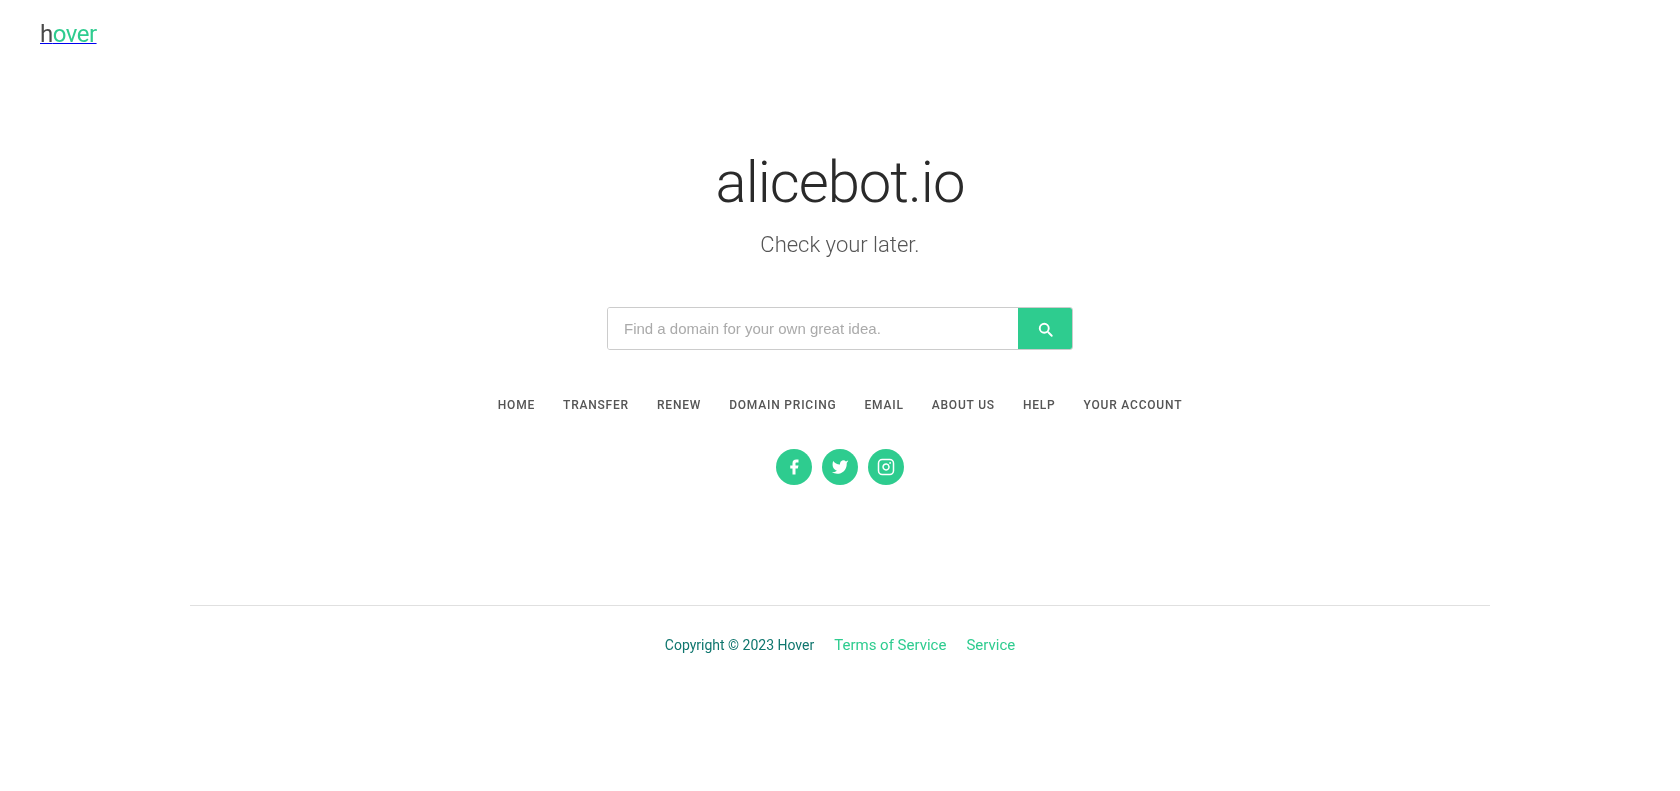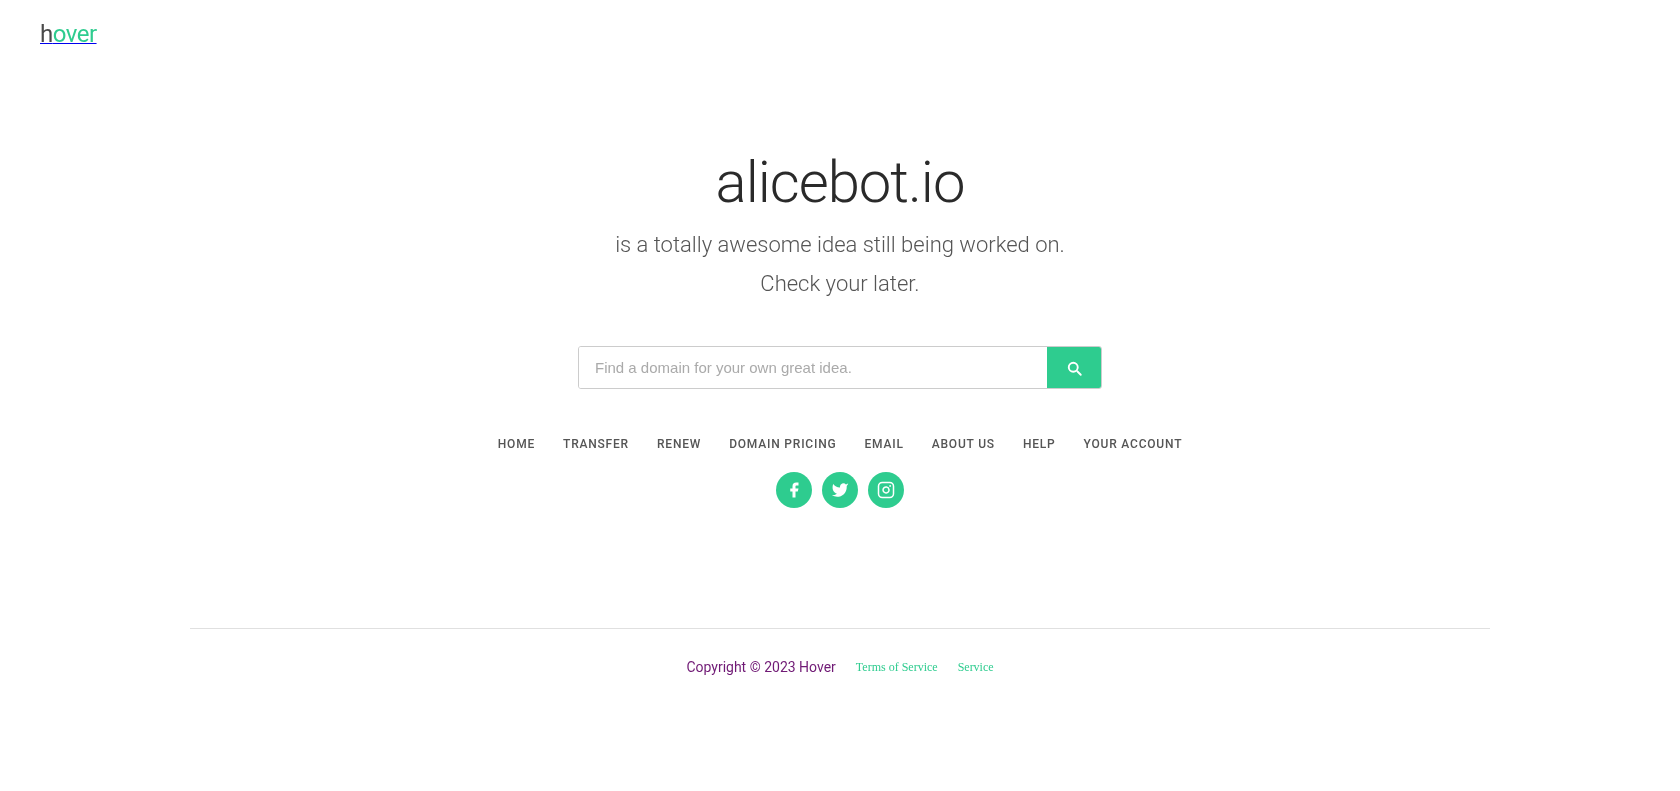--- a/index.html
+++ b/index.html
@@ -66,21 +66,21 @@
     .check-back {
       font-size: 22px;
       color: #555555;
       margin-bottom: 50px;
       font-weight: 300;
     }
 
     
     .search-container {
       display: flex;
-      width: 524px;
+      width: 466px;
       margin-bottom: 44px;
       border: 1px solid #cccccc;
       border-radius: 3px;
       overflow: hidden;
     }
 
     .search-input {
       flex: 1;
       padding: 12px 16px;
       font-size: 15px;
@@ -107,21 +107,21 @@
     .search-icon-svg {
       width: 18px;
       height: 18px;
       fill: #ffffff;
     }
 
     
     .nav-links {
       display: flex;
       gap: 28px;
-      margin-bottom: 20px;
+      margin-bottom: 36px;
       list-style: none;
     }
 
     .nav-links a {
       text-decoration: none;
       color: #555555;
       font-size: 12px;
       letter-spacing: 0.8px;
       text-transform: uppercase;
       font-weight: 500;
@@ -164,45 +164,43 @@
     .footer {
       display: flex;
       justify-content: center;
       align-items: center;
       gap: 20px;
       padding: 0 20px 40px;
       font-size: 14px;
     }
 
     .footer-copyright {
-      color: #701a75;
+      color: #0f766e;
     }
 
     .footer-link {
       color: #2ecc8f;
       text-decoration: none;
-      font-size: 12px;
-      font-family: Liberation Serif, serif;
+      font-size: 15px;
     }
   </style>
 </head>
 <body>
 
 <div class="header">
   <a class="logo" href="#">
     <span class="logo-text">
       <span class="hover-h">h</span><span class="hover-over">over</span>
     </span>
   </a>
 </div>
 
 <div class="main-content">
 
   <h1 class="domain-title">alicebot.io</h1>
-  <p class="tagline">is a totally awesome idea still being worked on.</p>
   <p class="check-back">Check your later.</p>
 
   <div class="search-container">
     <input type="text" class="search-input" placeholder="Find a domain for your own great idea." style="">
     <button class="search-button">
       <svg class="search-icon-svg" viewBox="0 0 24 24" xmlns="http://www.w3.org/2000/svg">
         <path d="M21 21l-4.35-4.35M17 11A6 6 0 1 1 5 11a6 6 0 0 1 12 0z" stroke="#fff" stroke-width="2.5" stroke-linecap="round" fill="none"></path>
       </svg>
     </button>
   </div>

